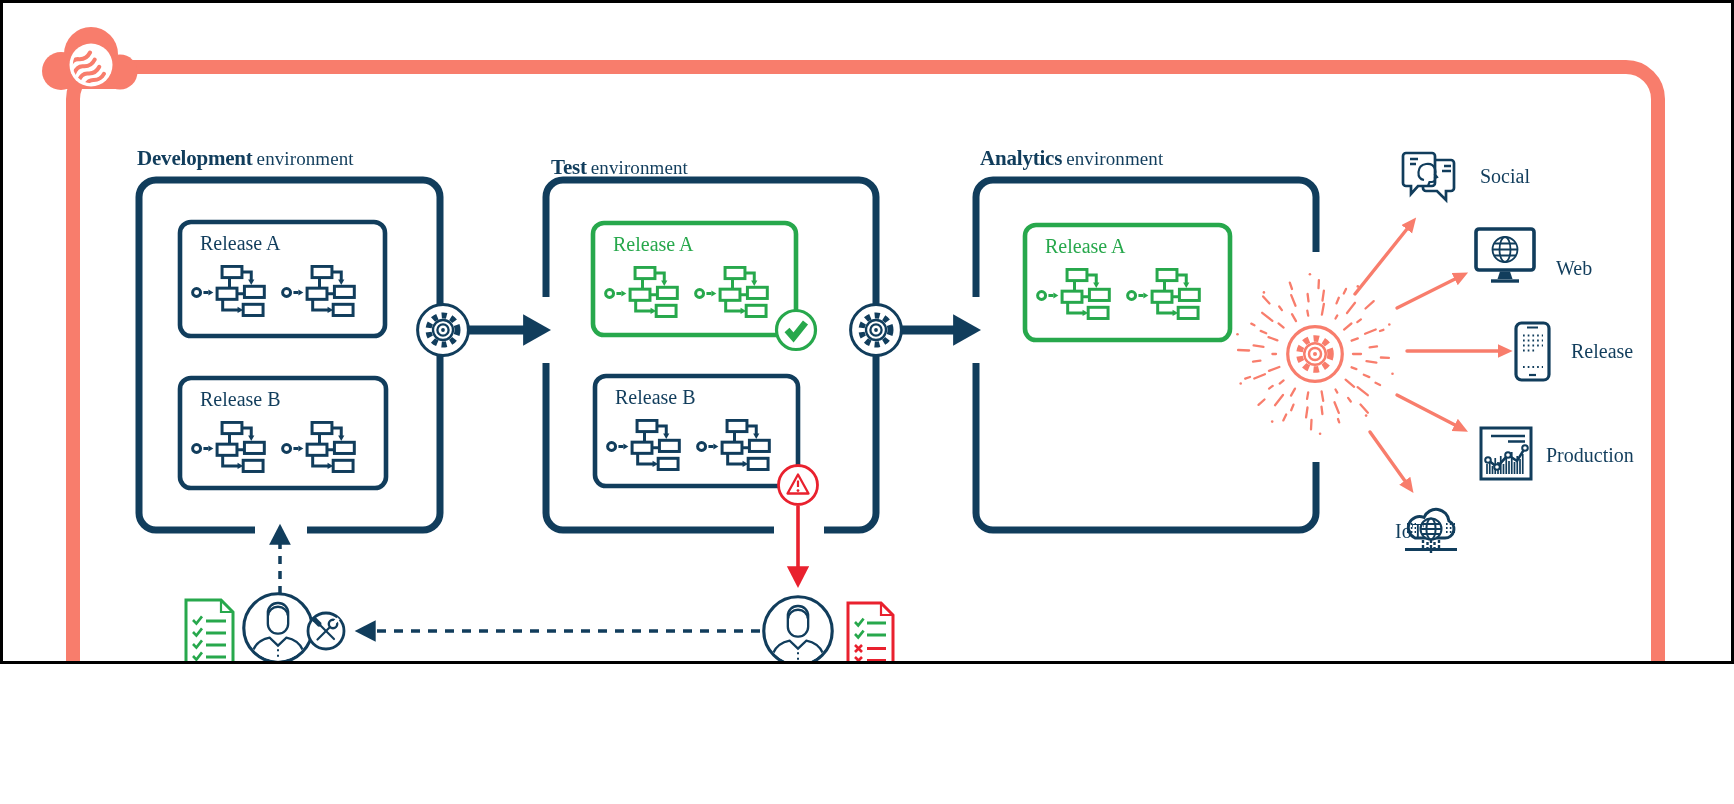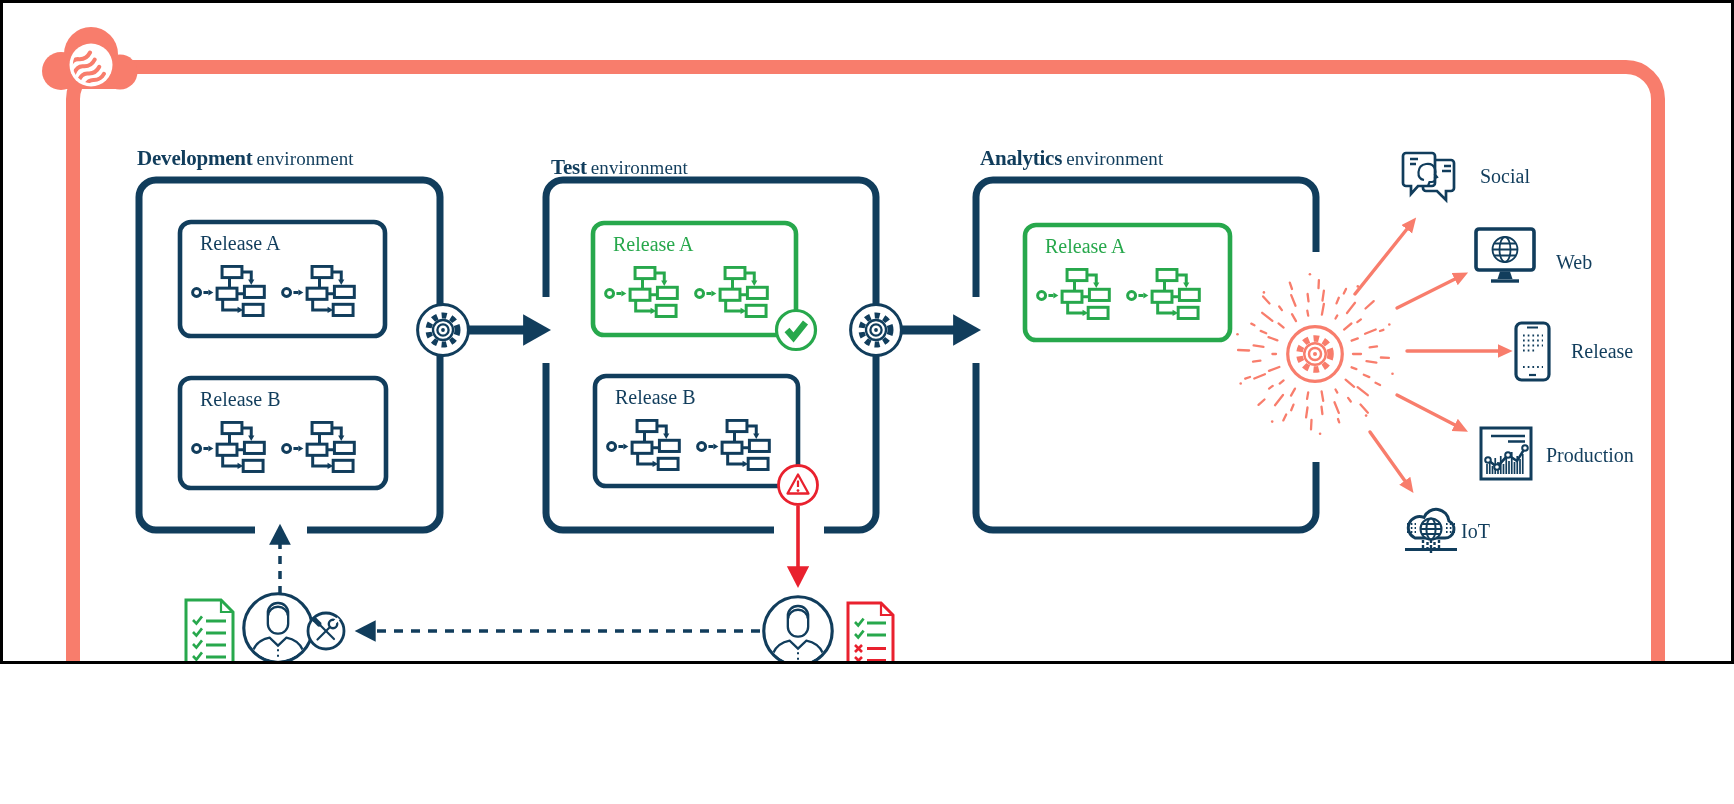--- a/index.html
+++ b/index.html
@@ -354,18 +354,18 @@
   <b>Analytics</b><span>environment</span>
 </div>
 
 <div class="lbl rel-label" style="left:197px;top:229px">Release A</div>
 <div class="lbl rel-label" style="left:197px;top:385px">Release B</div>
 <div class="lbl rel-label green" style="left:610px;top:230px">Release A</div>
 <div class="lbl rel-label" style="left:612px;top:383px">Release B</div>
 <div class="lbl rel-label green" style="left:1042px;top:232px">Release A</div>
 
 <div class="lbl channel-label" style="left:1477px;top:173px">Social</div>
-<div class="lbl channel-label" style="left:1553px;top:259px">Web</div>
+<div class="lbl channel-label" style="left:1553px;top:265px">Web</div>
 <div class="lbl channel-label" style="left:1568px;top:348px">Release</div>
 <div class="lbl channel-label" style="left:1543px;top:452px">Production</div>
-<div class="lbl channel-label" style="left:1458px;top:528px">IoT</div>
+<div class="lbl channel-label" style="left:1392px;top:528px">IoT</div>
 
 </div>
 
 </body></html>

